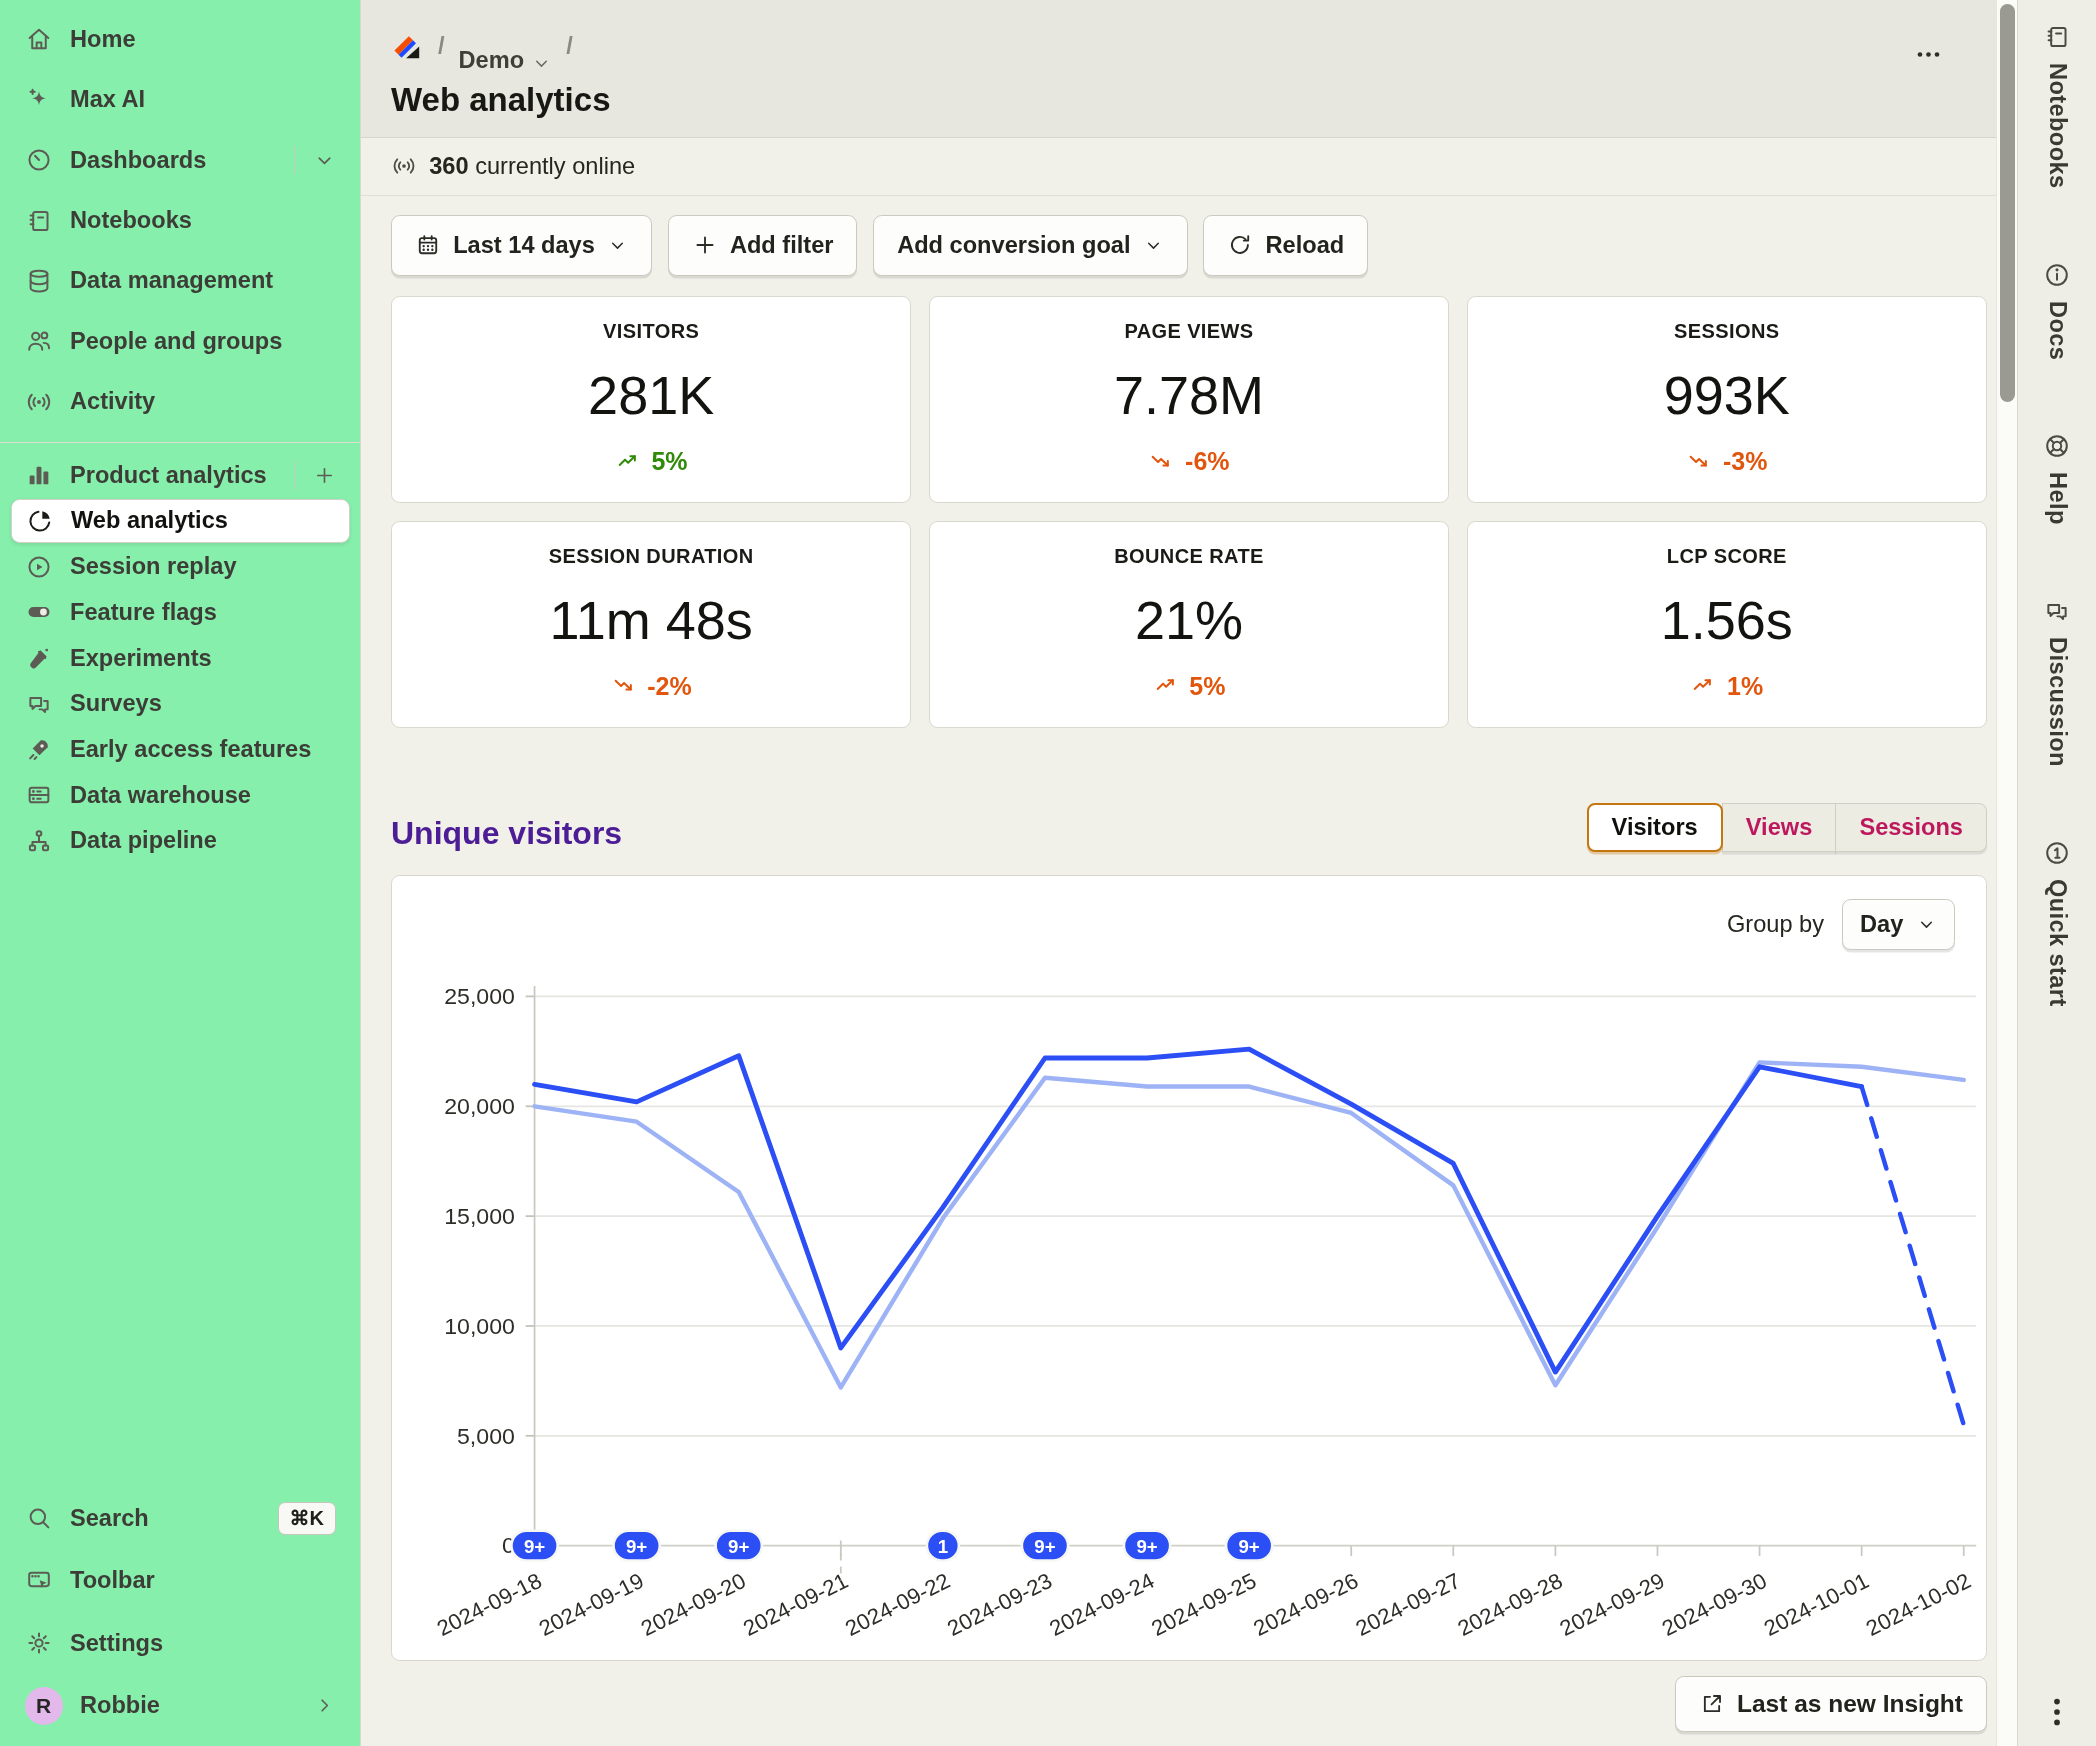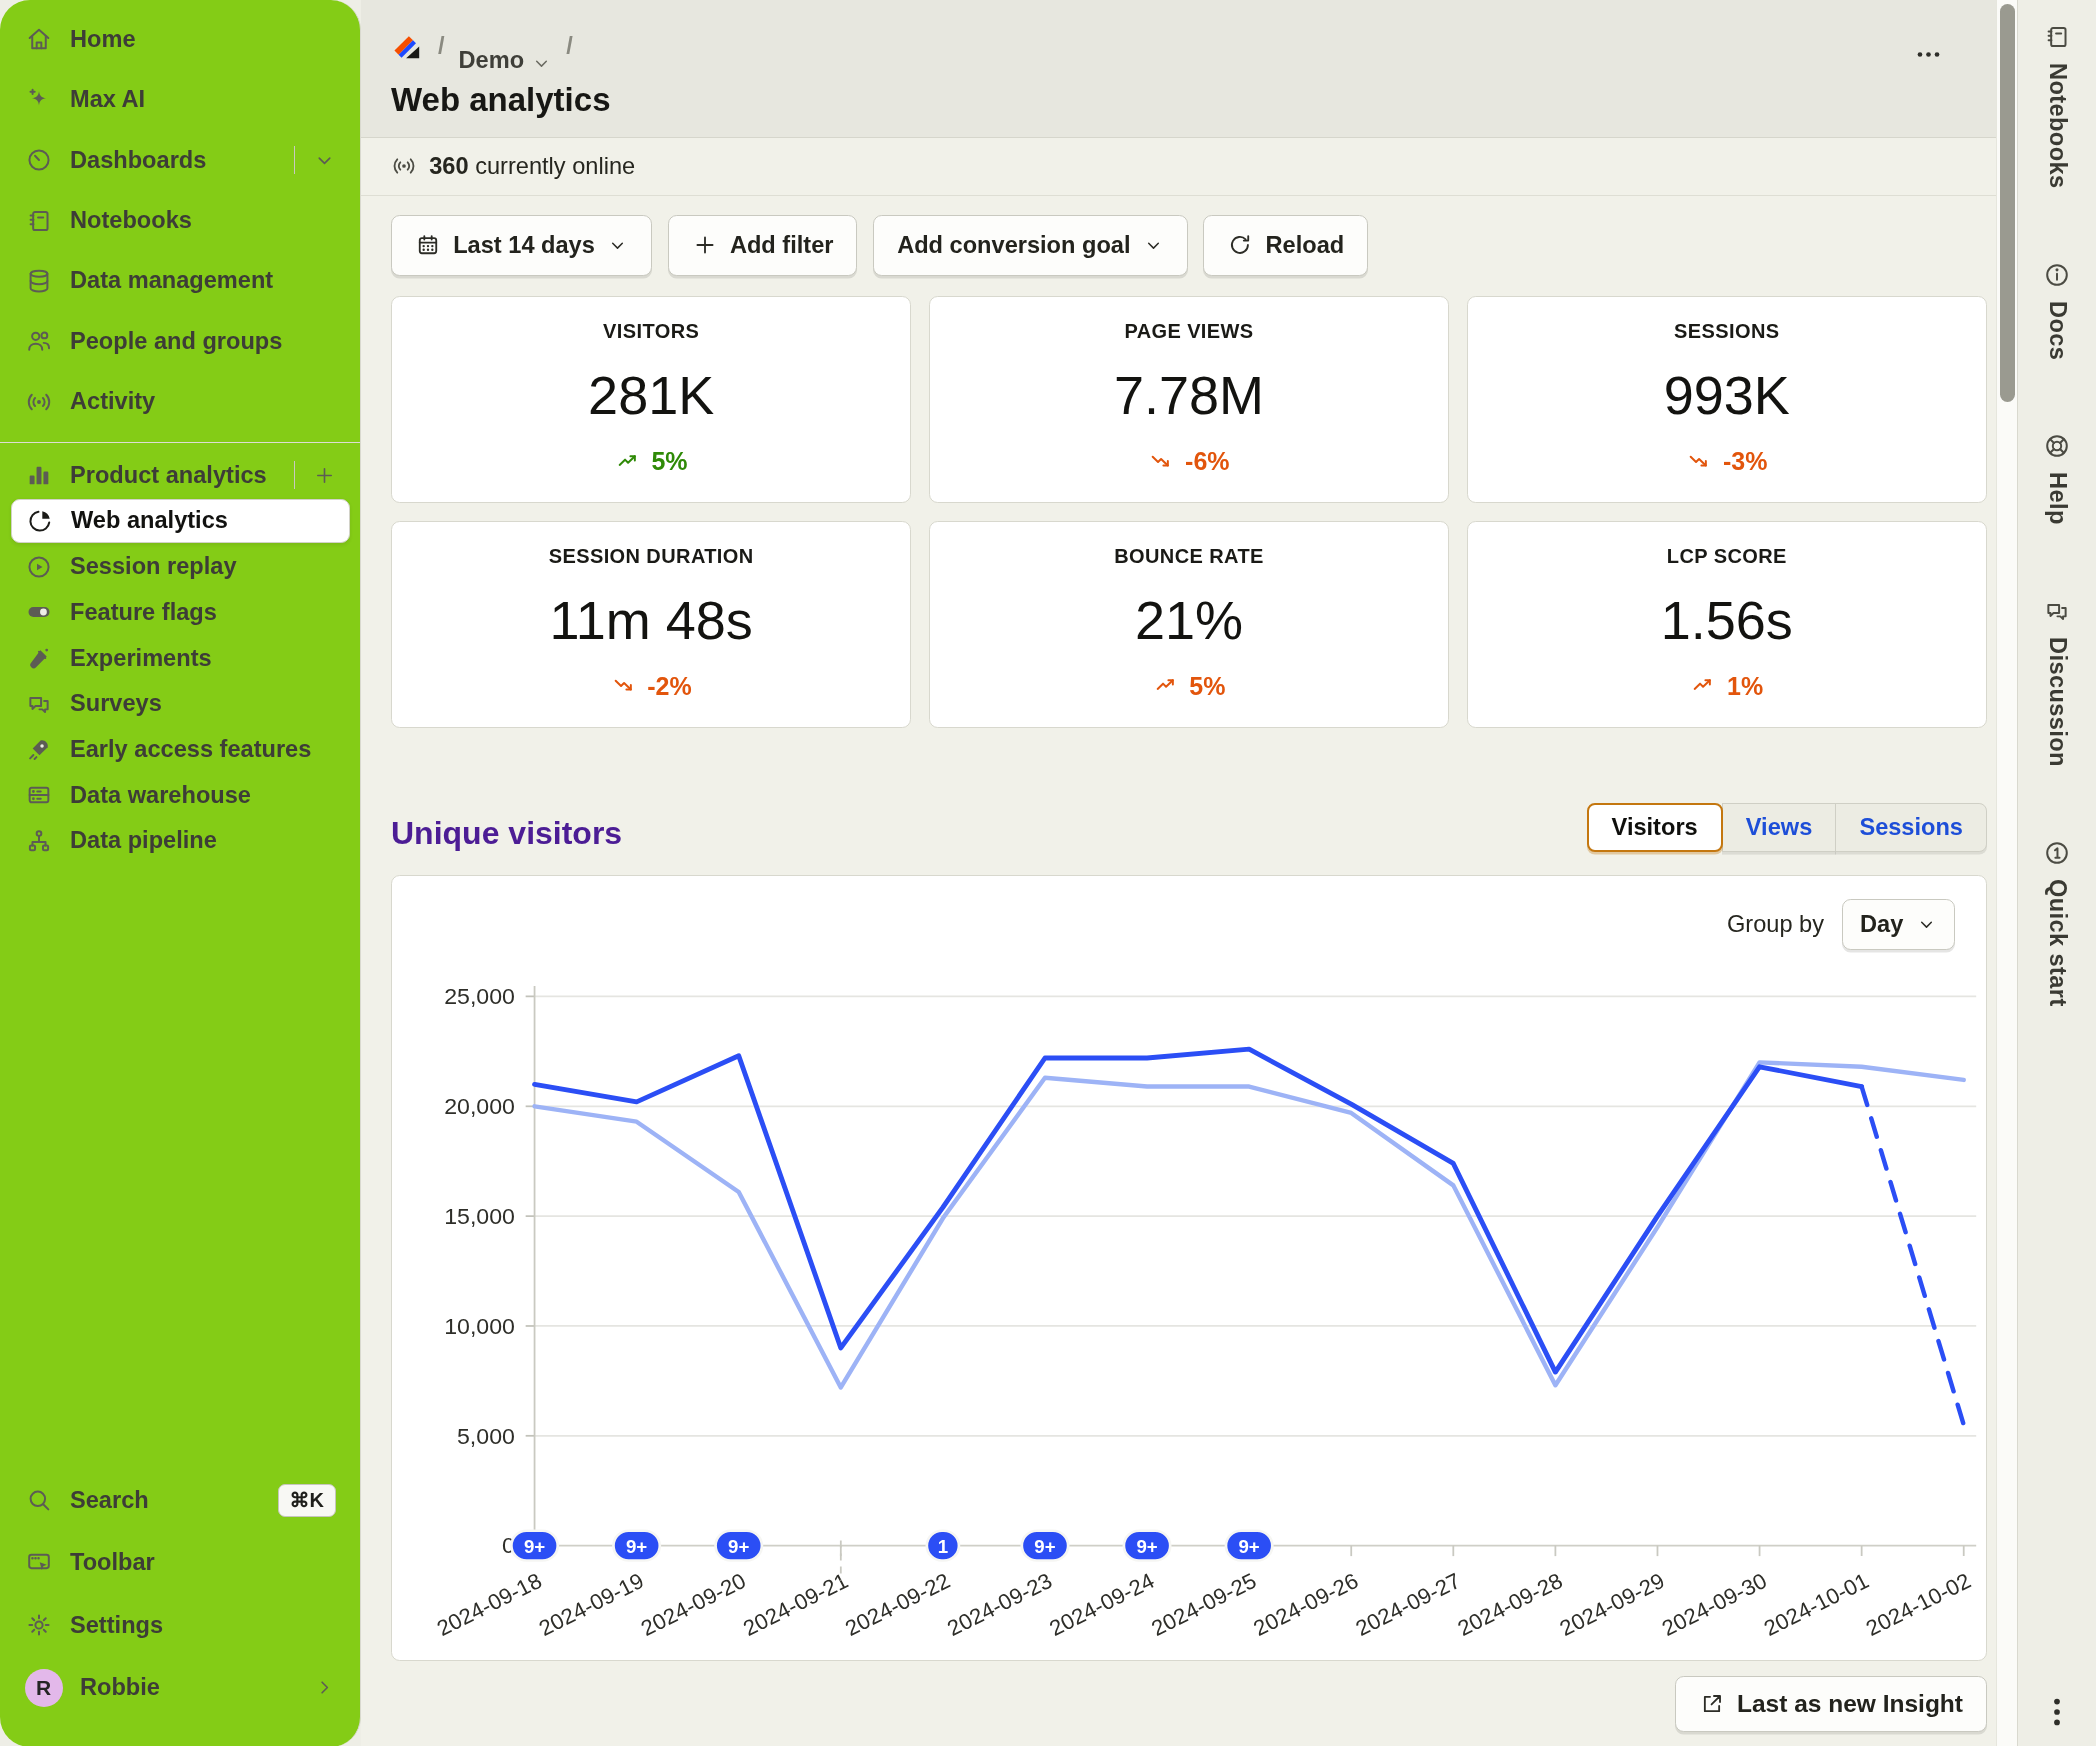--- a/index.html
+++ b/index.html
@@ -3,22 +3,22 @@
 <meta charset="utf-8">
 <style>
   * { box-sizing: border-box; margin: 0; padding: 0; }
   html,body { width:2096px; height:1747px; overflow:hidden; }
   body { font-family:"Liberation Sans", sans-serif; background:#eeeee6; color:#1c1c19; }
   svg { font-family:inherit; }
 
   .app { display:flex; width:2096px; height:1747px; position:relative; background:#eeeee6; }
 
   
-  .sidebar { width:361px; min-width:361px; border-right:0.9px solid #d9d9cf; background:#84cc16;
-             display:flex; flex-direction:column; padding:7px 0 26px;border-radius:30px; }
+  .sidebar { width:361px; min-width:361px; border-right:0.9px solid #d9d9cf; background:#86efac;
+             display:flex; flex-direction:column; padding:7px 0 8px; }
   .nav-group + .nav-group { border-top:0.9px solid #ddddd3; margin-top:12.2px; padding-top:8.7px; }
   .nav-item { display:flex; align-items:center; gap:17.5px; height:56px; margin:4.4px 10.5px; padding:0 14px;
               border-radius:8.7px; cursor:pointer; }
   .nav-group.compact .nav-item { height:44px; margin:1.7px 10.5px; }
   .nav-item .ico { width:28px; height:28px; color:#5c5c54; flex:none; }
   .nav-label { font-size:23.6px; font-weight:600; color:#3d3d37; white-space:nowrap; }
   .nav-item.active { background:#ffffff; border:1.3px solid #d2d2c8; box-shadow:0 1.7px 3.5px rgba(40,40,30,.10); }
   .nav-item.active .nav-label { color:#121210; font-weight:700; }
   .nav-item.active .ico { color:#1b1b18; }
   .vdiv { width:0.9px; height:28px; background:#c9c9c0; margin-left:auto; }
@@ -61,21 +61,21 @@
            padding:23px 8.7px 26px; }
   .mlabel { font-size:20px; font-weight:700; letter-spacing:0.4px; color:#1a1a16; text-transform:uppercase; }
   .mvalue { font-size:54px; font-weight:500; color:#131310; }
   .mdelta { display:flex; align-items:center; gap:8.7px; font-size:25px; font-weight:600; }
   .mdelta .ico { width:28px; height:28px; }
   .pos { color:#2f8a07; } .neg { color:#e2550c; }
 
   .section-head { display:flex; align-items:flex-end; justify-content:space-between; margin:75px 30px 23px; flex:none; }
   .section-title { font-size:32px; font-weight:700; color:#4c1d95; }
   .seg { display:flex; align-items:center; }
-  .seg-btn { height:49px; padding:0 23px; font-size:23.6px; font-weight:600; color:#1d4ed8;
+  .seg-btn { height:49px; padding:0 23px; font-size:23.6px; font-weight:600; color:#be185d;
              background:#ececе3; background:#ecece3; border:0.9px solid #cfcfc5; margin-left:-0.9px; cursor:pointer;
              box-shadow:0 2.6px 0 rgba(95,95,84,.14); font-family:inherit; }
   .seg-btn:first-child { border-radius:7.9px 0 0 7.9px; }
   .seg-btn:last-child { border-radius:0 7.9px 7.9px 0; }
   .seg-btn.active { background:#fff; border:2.2px solid #c4770f; border-radius:7.9px; z-index:2; color:#0f0f0c;
                     box-shadow:0 2.6px 0 #c4770f55; position:relative; }
 
   .chart-card { position:relative; margin:0 30px; height:786px; background:#fff;
                 border:0.9px solid #d8d8ce; border-radius:8.7px; flex:none; overflow:hidden; }
   .groupby { position:absolute; top:23px; right:31px; display:flex; align-items:center; gap:17.5px;

